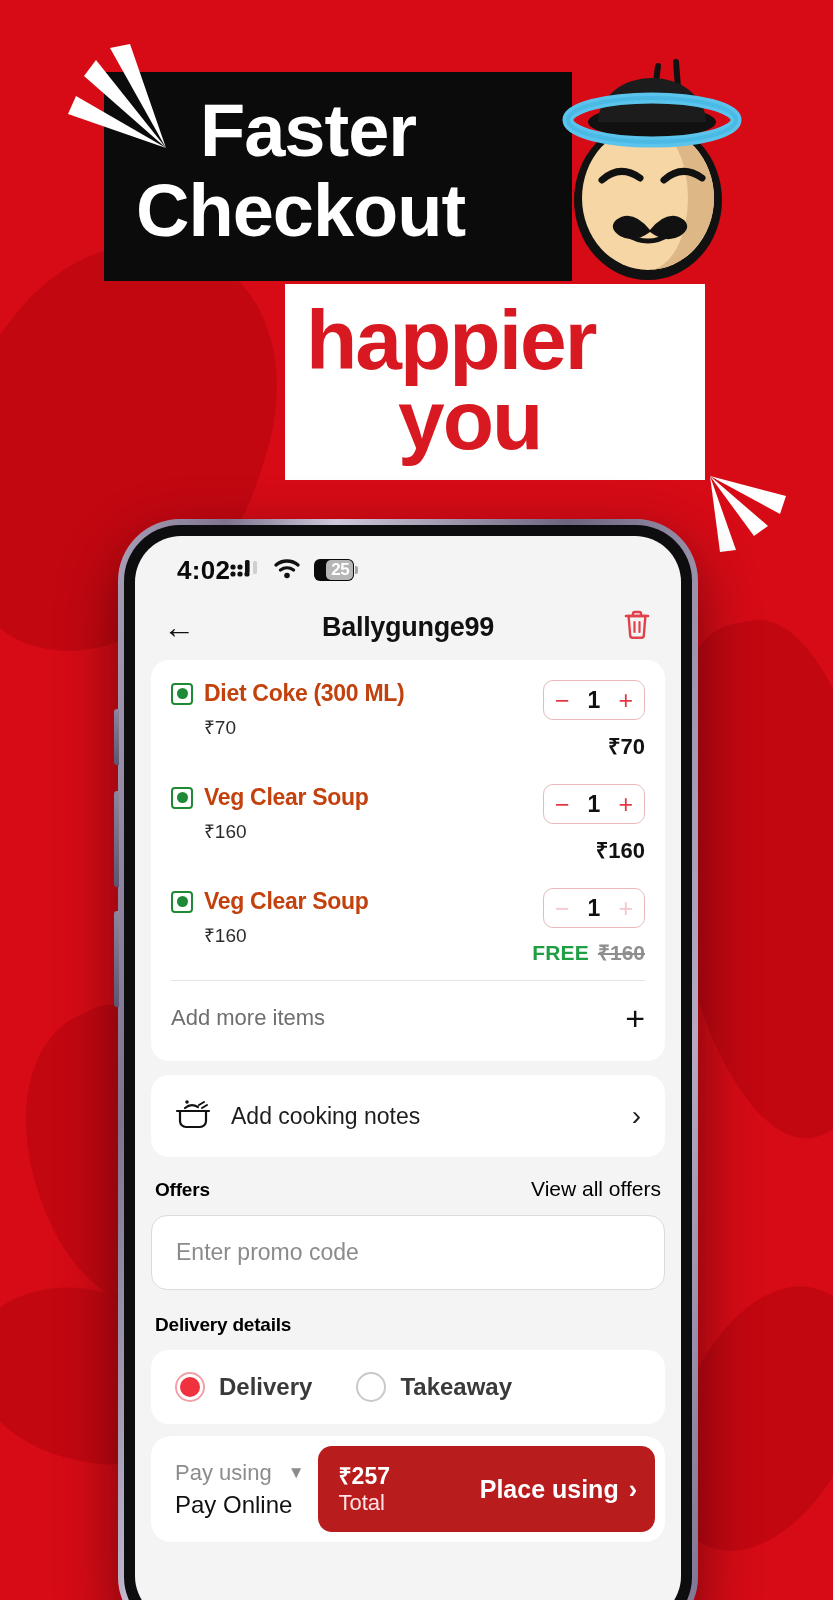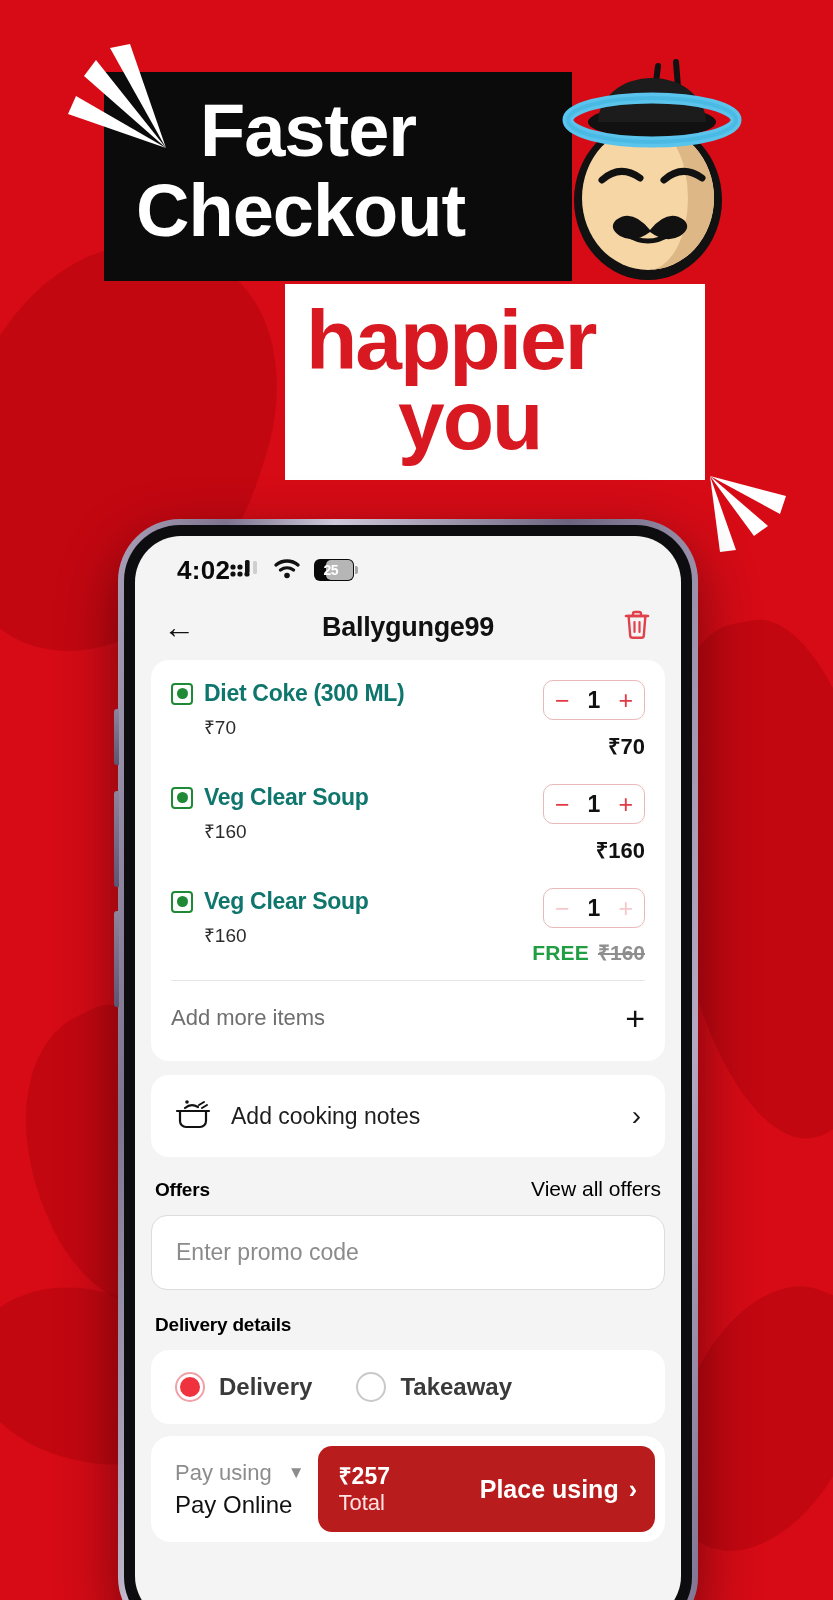--- a/index.html
+++ b/index.html
@@ -123,22 +123,22 @@
     background: #0a0a0a;
     display: flex; align-items: center; justify-content: flex-end;
   }
   .batt-fill {
     position: absolute; right: 1px; top: 1px;
     width: 27px; height: 20px;
     background: #b6b6b6; border-radius: 5px;
   }
   .batt-num {
     position: relative; z-index: 2;
-    font-size: 14px; font-weight: 700; color: #ffffff;
-    padding-right: 16px; letter-spacing: -.4px;
+    font-size: 17px; font-weight: 700; color: #ffffff;
+    padding-right: 5px; letter-spacing: -.4px;
   }
   .batt-tip {
     position: absolute; right: -4px; top: 7px;
     width: 3px; height: 8px; background: #a5a5a5; border-radius: 0 2px 2px 0;
   }
 
   
   .app-header {
     height: 66px;
     display: flex; align-items: center;
@@ -168,21 +168,21 @@
   .cart-item { padding: 14px 0 10px 0; }
   .ci-top { display: flex; align-items: flex-start; }
   .ci-left { flex: 1; min-width: 0; }
   .ci-nameline { display: flex; align-items: center; gap: 11px; }
   .veg-mark {
     width: 22px; height: 22px; flex: 0 0 22px;
     border: 2px solid #1f8a36; border-radius: 4px;
     display: flex; align-items: center; justify-content: center;
   }
   .veg-dot { width: 11px; height: 11px; border-radius: 50%; background: #1f8a36; }
-  .ci-name { font-size: 23px; font-weight: 700; color: #0f766e; letter-spacing: -.3px; }
+  .ci-name { font-size: 23px; font-weight: 700; color: #c2410c; letter-spacing: -.3px; }
   .ci-price { font-size: 19px; color: #2b2b2b; margin: 7px 0 0 33px; }
 
   .ci-right { display: flex; flex-direction: column; align-items: flex-end; }
   .stepper {
     display: flex; align-items: center; justify-content: space-between;
     width: 102px; height: 40px;
     border: 1.6px solid #eab8bb;
     border-radius: 10px;
     padding: 0 11px;
     background: #fff;

